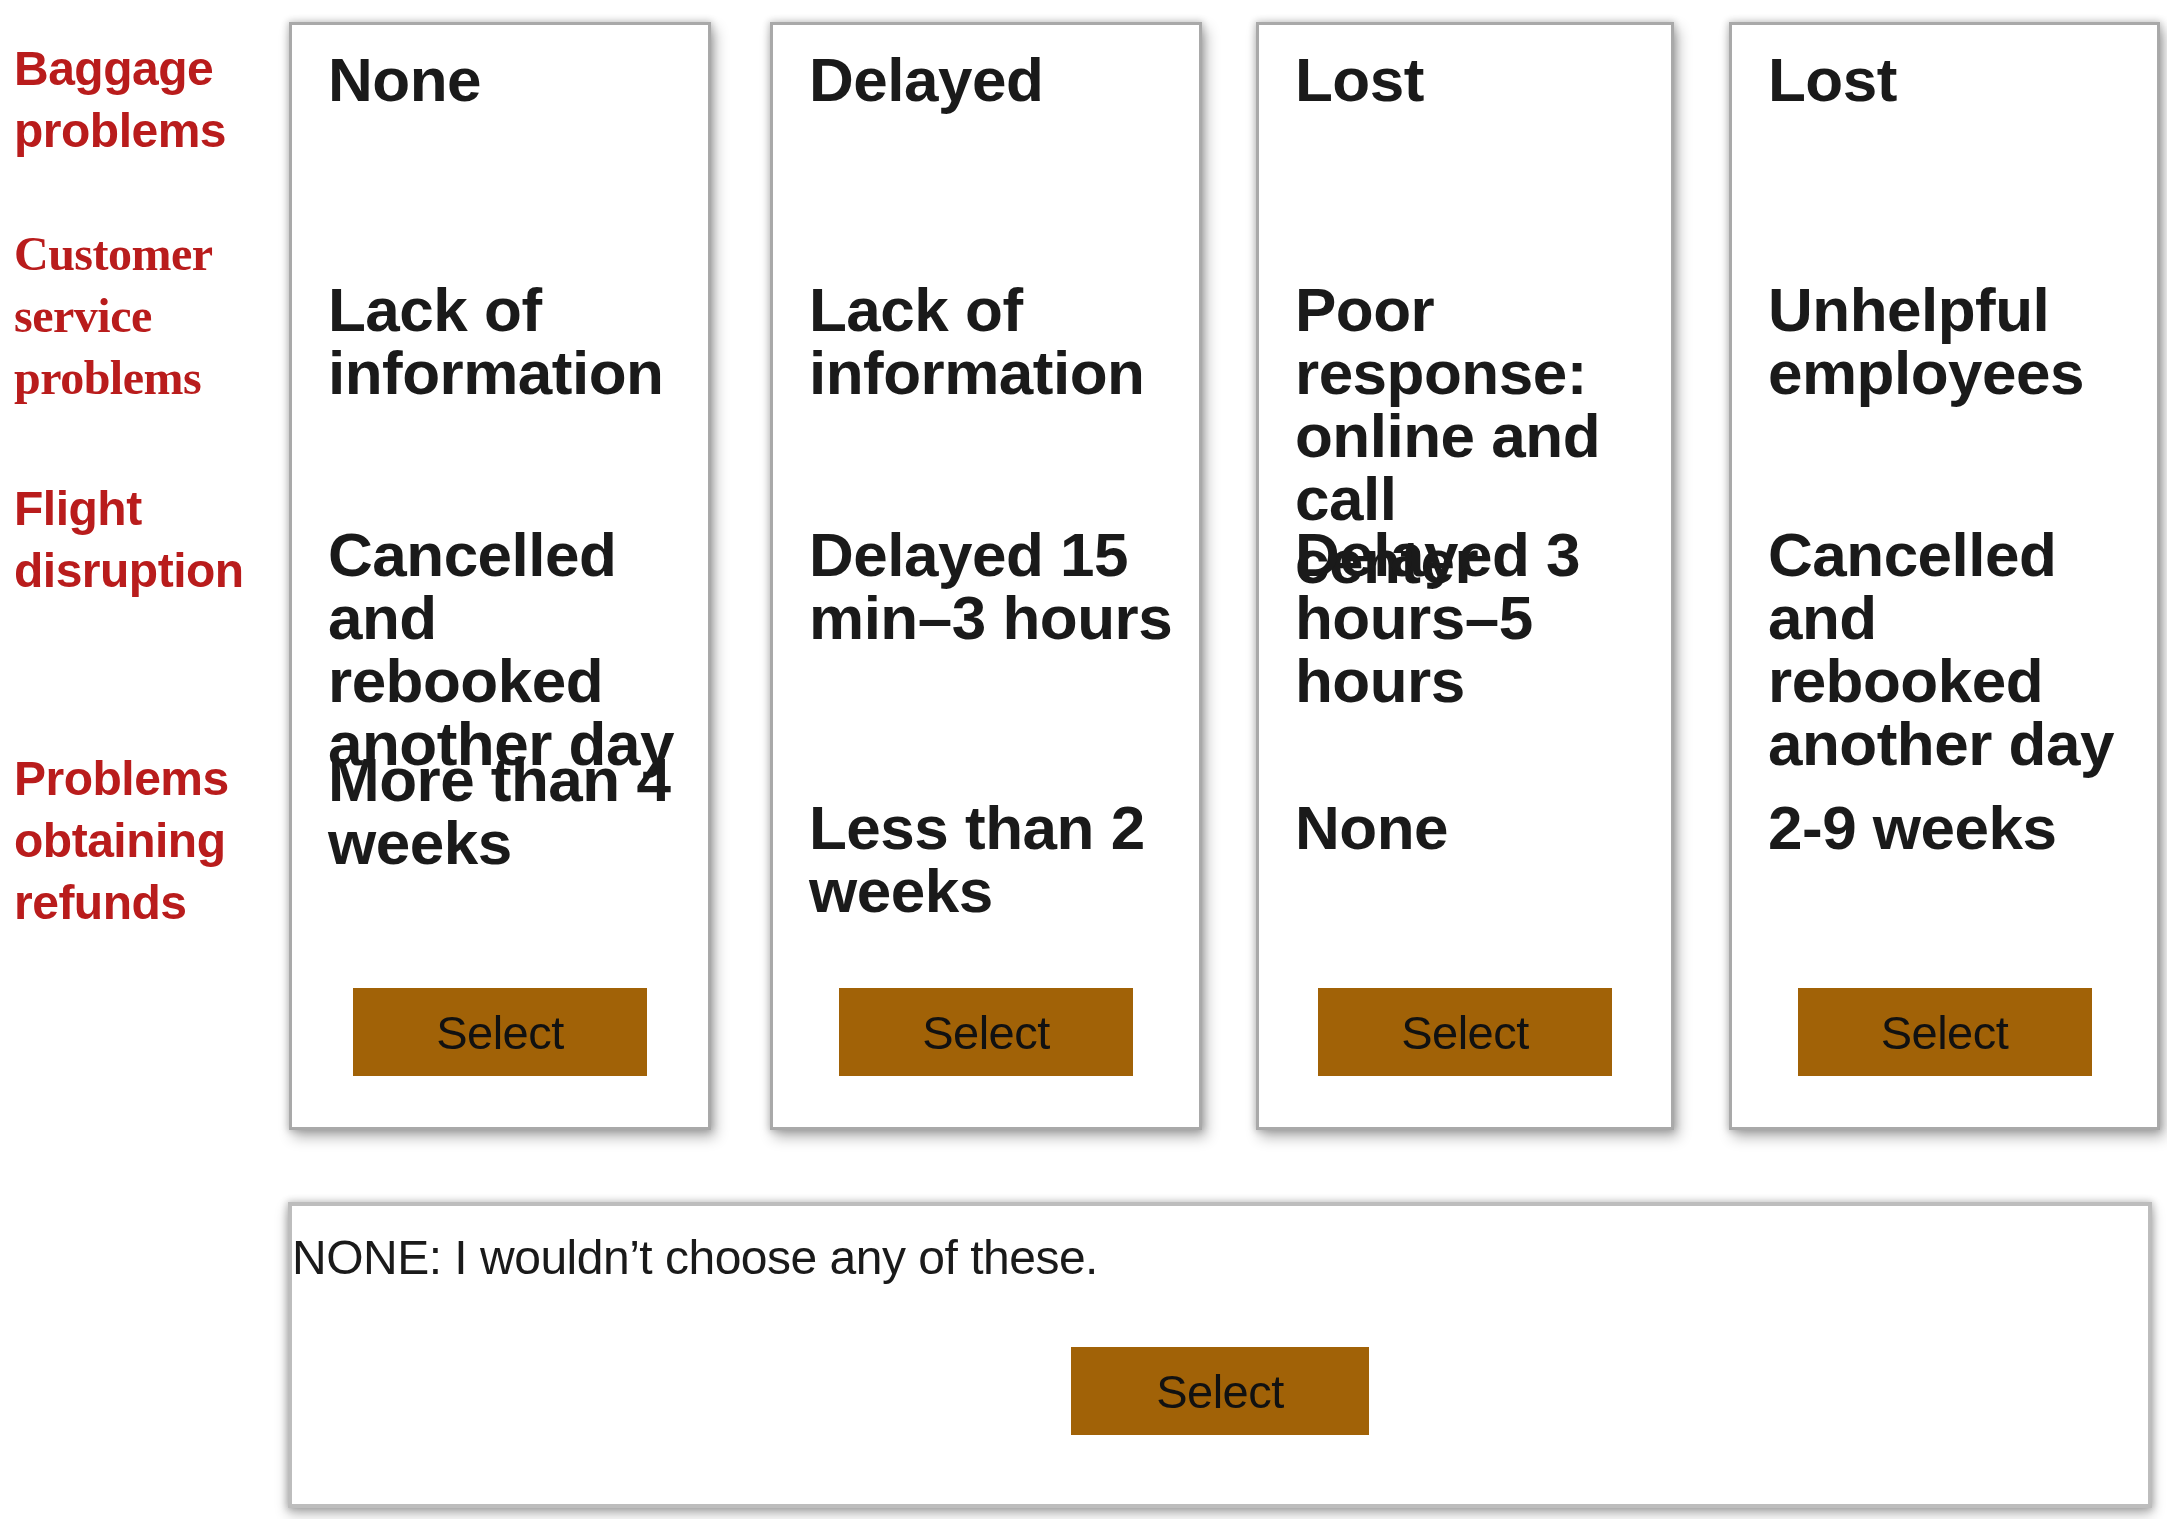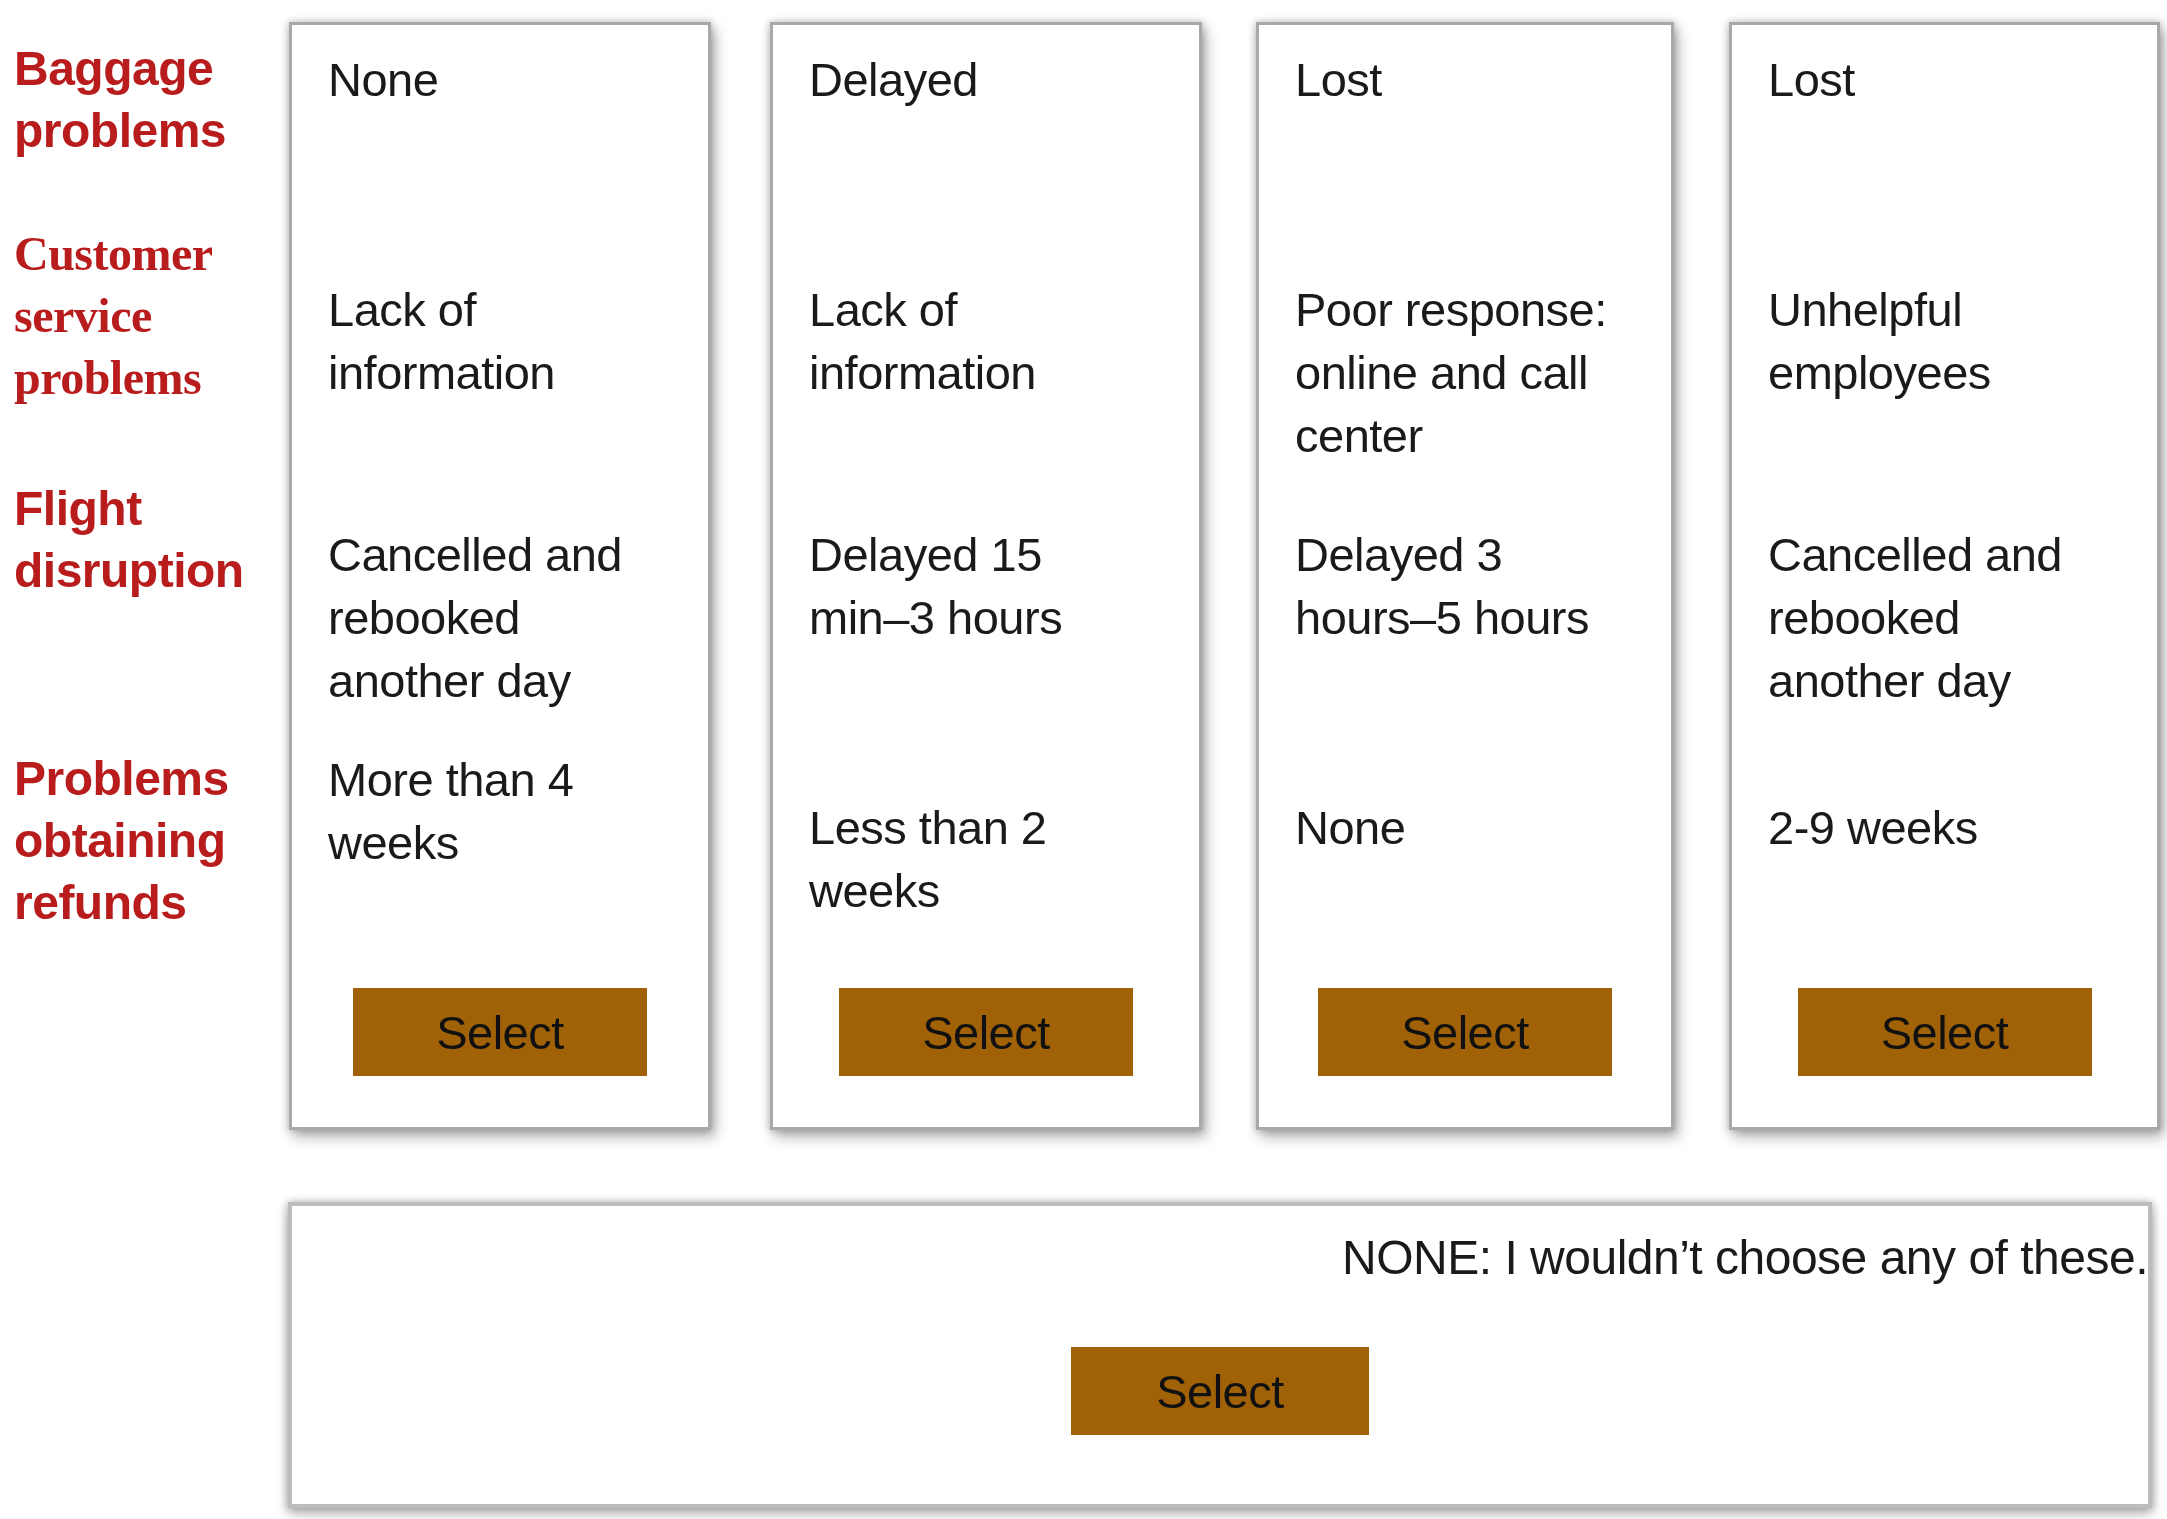--- a/index.html
+++ b/index.html
@@ -38,24 +38,25 @@
     box-shadow:0 0 7px 1px rgba(0,0,0,0.20), 4px 7px 13px rgba(0,0,0,0.30);
   }
   .card1{left:289px;width:422px;}
   .card2{left:770px;width:432px;}
   .card3{left:1256px;width:418px;}
   .card4{left:1729px;width:431px;}
 
   .val{
     position:absolute;
     left:36px;right:14px;
-    font-size:47px;line-height:63px;
+    font-size:62px;line-height:63px;
     letter-spacing:-0.5px;
     color:#1a1a1a;
     white-space:pre-line;
+    font-weight:bold;
   }
   .row1{top:23px;}
   .row2{top:213px;margin-top:40px;}
   .row3{top:453px;margin-top:45px;}
   .row4{top:771px;}
   .card1 .row4{top:723px;}
 
   .select-btn{
     position:absolute;
     top:963px;left:50%;
@@ -77,21 +78,21 @@
     left:288px;top:1202px;
     width:1864px;height:306px;
     box-sizing:border-box;
     background:#ffffff;
     border:4px solid #bdbdbd;
     box-shadow:0 0 7px 1px rgba(0,0,0,0.20), 0 6px 12px rgba(0,0,0,0.28);
   }
   .none-text{
     position:absolute;
     top:21px;left:0;right:0;
-    text-align:right;
+    text-align:left;
     font-size:48px;line-height:62px;
     letter-spacing:-0.5px;
     color:#1a1a1a;
   }
   .none-box .select-btn{top:141px;width:298px;}
 </style>
 </head>
 <body>
 
 <div class="stage">

